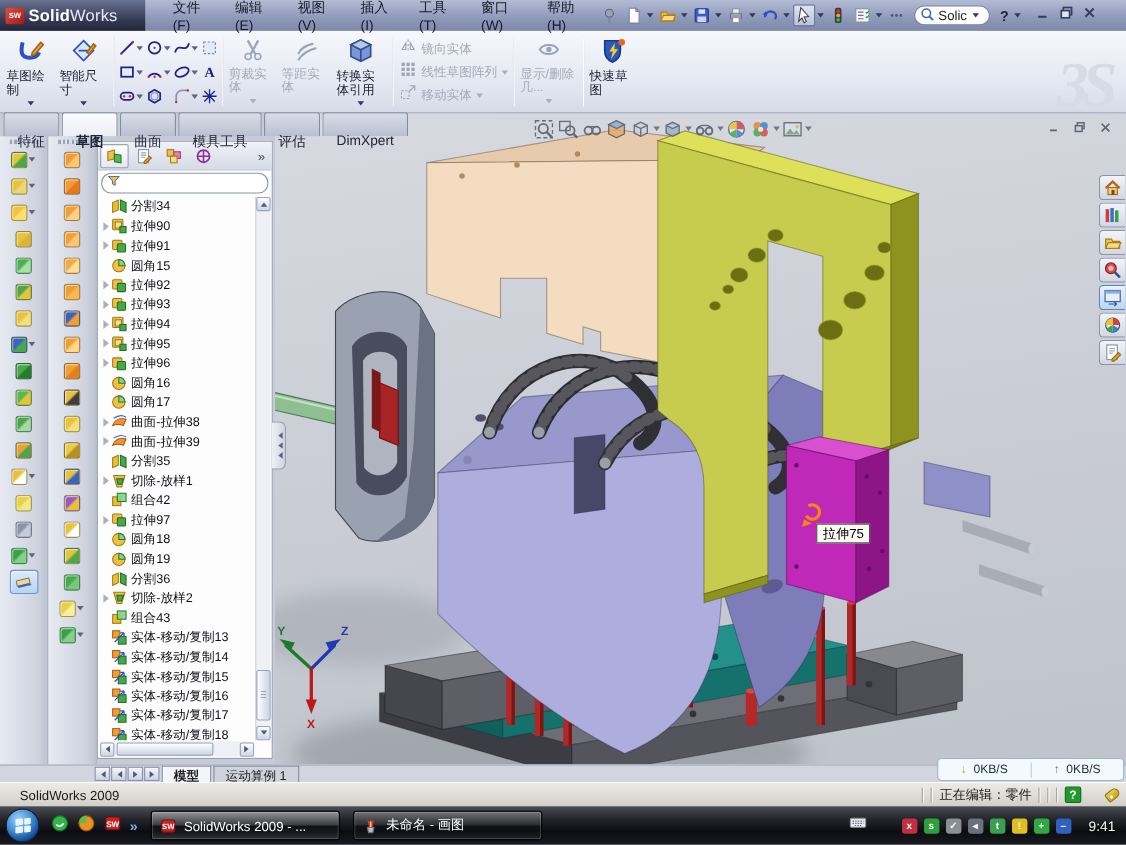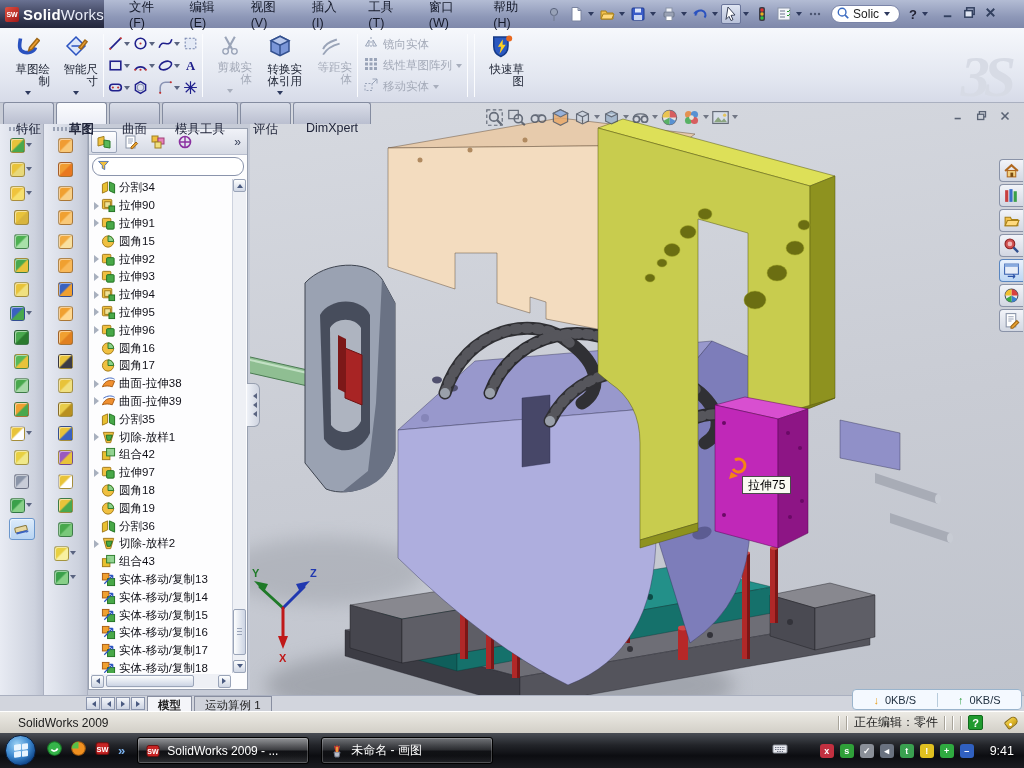--- a/index.html
+++ b/index.html
@@ -3,21 +3,21 @@
 <meta charset="utf-8">
 <style>
   * { margin:0; padding:0; box-sizing:border-box; }
   html,body { width:1024px; height:768px; }
   body { font-family:"Liberation Sans", sans-serif; overflow:hidden; background:#000; }
   .screen { position:relative; width:1024px; height:768px; background:#c8ccd6; overflow:hidden; }
 
   
   .titlebar { position:absolute; left:0; top:0; width:1024px; height:28px;
     background:linear-gradient(#b3bcd4,#8e98b8 60%,#7e88aa); display:flex; align-items:center; z-index:30; }
-  .logo { height:28px; width:104px; background:linear-gradient(#6a7292,#31364f 70%,#23273c);
+  .logo { height:28px; width:132px; background:linear-gradient(#6a7292,#31364f 70%,#23273c);
     display:flex; align-items:center; padding-left:5px; gap:4px; flex:none; }
   .swcube { width:17px; height:15px; background:linear-gradient(135deg,#e05040,#a01818); border-radius:2px;
     color:#fff; font-size:7px; font-weight:bold; display:flex; align-items:center; justify-content:center; }
   .logotext { color:#fff; font-size:15px; letter-spacing:.2px; }
   .logotext b { font-weight:bold; } .logotext i { font-style:normal; font-weight:normal; color:#e8ecf8; }
   .menubar { display:flex; gap:0; margin-left:14px; }
   .mi { font-size:12.5px; color:#141929; padding:4px 11px; cursor:default; }
   .tbtools { margin-left:auto; display:flex; align-items:center; gap:2px; padding-right:20px; }
   .tt { width:20px; height:20px; display:flex; align-items:center; justify-content:center; border-radius:2px; }
   .tt.box { border:1px solid #6a759a; background:linear-gradient(#dfe5f2,#b9c2da); }
@@ -28,21 +28,21 @@
   .winb { display:flex; gap:6px; margin:0 6px 0 10px; }
 
   
   .cmdmgr { position:absolute; left:0; top:28px; width:1024px; height:75px;
     background:linear-gradient(#f6f8fc,#e2e6f0 70%,#d7dbe8); border-bottom:1px solid #aab0c0;
     display:flex; align-items:stretch; padding:3px 2px 2px 4px; z-index:25; }
   .watermark { position:absolute; right:14px; top:26px; font-family:"Liberation Serif",serif; font-style:italic;
     font-weight:bold; font-size:58px; color:#d7dbe5; letter-spacing:-6px; line-height:.8; pointer-events:none; }
   .cmbig { width:48px; display:flex; flex-direction:column; align-items:center; justify-content:flex-start;
     padding-top:3px; gap:1px; border-radius:3px; }
-  .cmbig .lbl { font-size:11.5px; line-height:12px; text-align:right; word-break:break-all; width:44px; color:#1a2030; }
+  .cmbig .lbl { font-size:11.5px; line-height:12px; text-align:left; word-break:break-all; width:44px; color:#1a2030; }
   .cmbig.dis .lbl { color:#a4aab8; }
   .vsep { width:1px; background:#c0c5d4; border-right:1px solid #fbfcfe; margin:3px 3px; flex:none; }
   .skgrid { display:grid; grid-template-rows:repeat(3,22px); grid-auto-flow:column; align-content:center; gap:0 1px; }
   .skcell { display:flex; align-items:center; }
   .cmrowwrap { display:flex; flex-direction:column; justify-content:center; gap:1px; }
   .cmrow { display:flex; align-items:center; gap:4px; height:20px; padding:0 2px; }
   .cmrow .lbl { font-size:11.5px; color:#a4aab8; white-space:nowrap; }
   .ddg { width:0; height:0; border:3px solid transparent; border-top:4px solid #a8aebc; margin-top:3px; }
 
   
@@ -715,34 +715,34 @@
     <div class="vsep"></div>
     <div class="cmbig dis">
       <span id="ic-trim"><svg width="22" height="22" viewBox="0 0 16 16">
             <path d="M4.5 2l5 9M11.5 2l-5 9" stroke="#9aa4b8" stroke-width="1.5"></path>
             <circle cx="4.8" cy="12.6" r="2" fill="none" stroke="#9aa4b8"></circle>
             <circle cx="11.2" cy="12.6" r="2" fill="none" stroke="#9aa4b8"></circle>
           </svg></span>
       <span class="lbl">剪裁实体</span>
       <span class="ddg"></span>
     </div>
+    <div class="cmbig dis">
+      <span id="ic-offset"><svg width="22" height="22" viewBox="0 0 16 16">
+            <path d="M3 11c2-5 7-6 10-7M3 15c3-5 8-7 12-8" stroke="#9aa4b8" fill="none" stroke-width="1.4"></path>
+          </svg></span>
+      <span class="lbl">等距实体</span>
+    </div>
     <div class="cmbig" style="width:52px">
       <span id="ic-convert"><svg width="24" height="24" viewBox="0 0 16 16">
             <path d="M8 1.5l6 3v7l-6 3-6-3v-7z" fill="#7a96d8" stroke="#33508f"></path>
             <path d="M8 1.5l6 3-6 3-6-3z" fill="#b8c8ec" stroke="#33508f"></path>
             <path d="M8 7.5v7" stroke="#33508f"></path>
           </svg></span>
       <span class="lbl">转换实体引用</span>
       <span class="ddc"></span>
-    </div>
-    <div class="cmbig dis">
-      <span id="ic-offset"><svg width="22" height="22" viewBox="0 0 16 16">
-            <path d="M3 11c2-5 7-6 10-7M3 15c3-5 8-7 12-8" stroke="#9aa4b8" fill="none" stroke-width="1.4"></path>
-          </svg></span>
-      <span class="lbl">等距实体</span>
     </div>
     <div class="vsep"></div>
     <div class="cmrowwrap">
       <div class="cmrow">
         <span id="ic-mirror"><svg width="16" height="16" viewBox="0 0 16 16">
               <path d="M8 2v12" stroke="#9aa4b8" stroke-dasharray="2 2"></path>
               <path d="M6 5L2.5 11H6zM10 5l3.5 6H10z" fill="none" stroke="#9aa4b8"></path>
             </svg></span>
         <span class="lbl">镜向实体</span>
       </div>
@@ -766,20 +766,28 @@
       <div class="cmrow">
         <span id="ic-movent"><svg width="16" height="16" viewBox="0 0 16 16">
               <rect x="2" y="6.5" width="7" height="7" fill="none" stroke="#9aa4b8" stroke-dasharray="2 1.5"></rect>
               <path d="M9 7l5-5m-4.5 0H14v4.5" stroke="#9aa4b8" fill="none"></path>
             </svg></span>
         <span class="lbl">移动实体</span>
         <span class="ddg"></span>
       </div>
     </div>
     <div class="vsep"></div>
+    <div class="cmbig dis" style="width:56px">
+      <span id="ic-dispdel"><svg width="22" height="22" viewBox="0 0 16 16">
+            <path d="M2 8c2.2-4 9.8-4 12 0-2.2 4-9.8 4-12 0z" fill="none" stroke="#9aa4b8" stroke-width="1.3"></path>
+            <circle cx="8" cy="8" r="1.8" fill="#9aa4b8"></circle>
+          </svg></span>
+      <span class="lbl" style="width:52px">显示/删除几...</span>
+      <span class="ddg"></span>
+    </div>
     <div class="vsep"></div>
     <div class="cmbig">
       <span id="ic-rapid"><svg width="24" height="24" viewBox="0 0 16 16">
             <path d="M2.5 2h9.5v6c0 4-2.2 6-4.8 7C4.5 14 2.5 12 2.5 8z" fill="#2a58c0" stroke="#163a86"></path>
             <path d="M8.5 3.5l-3.2 5h2.1l-1.1 4.8 4.2-6.1H8.4z" fill="#ffd020"></path>
             <circle cx="12.8" cy="3" r="2" fill="#e86820"></circle>
           </svg></span>
       <span class="lbl">快速草图</span>
     </div>
   </div>

